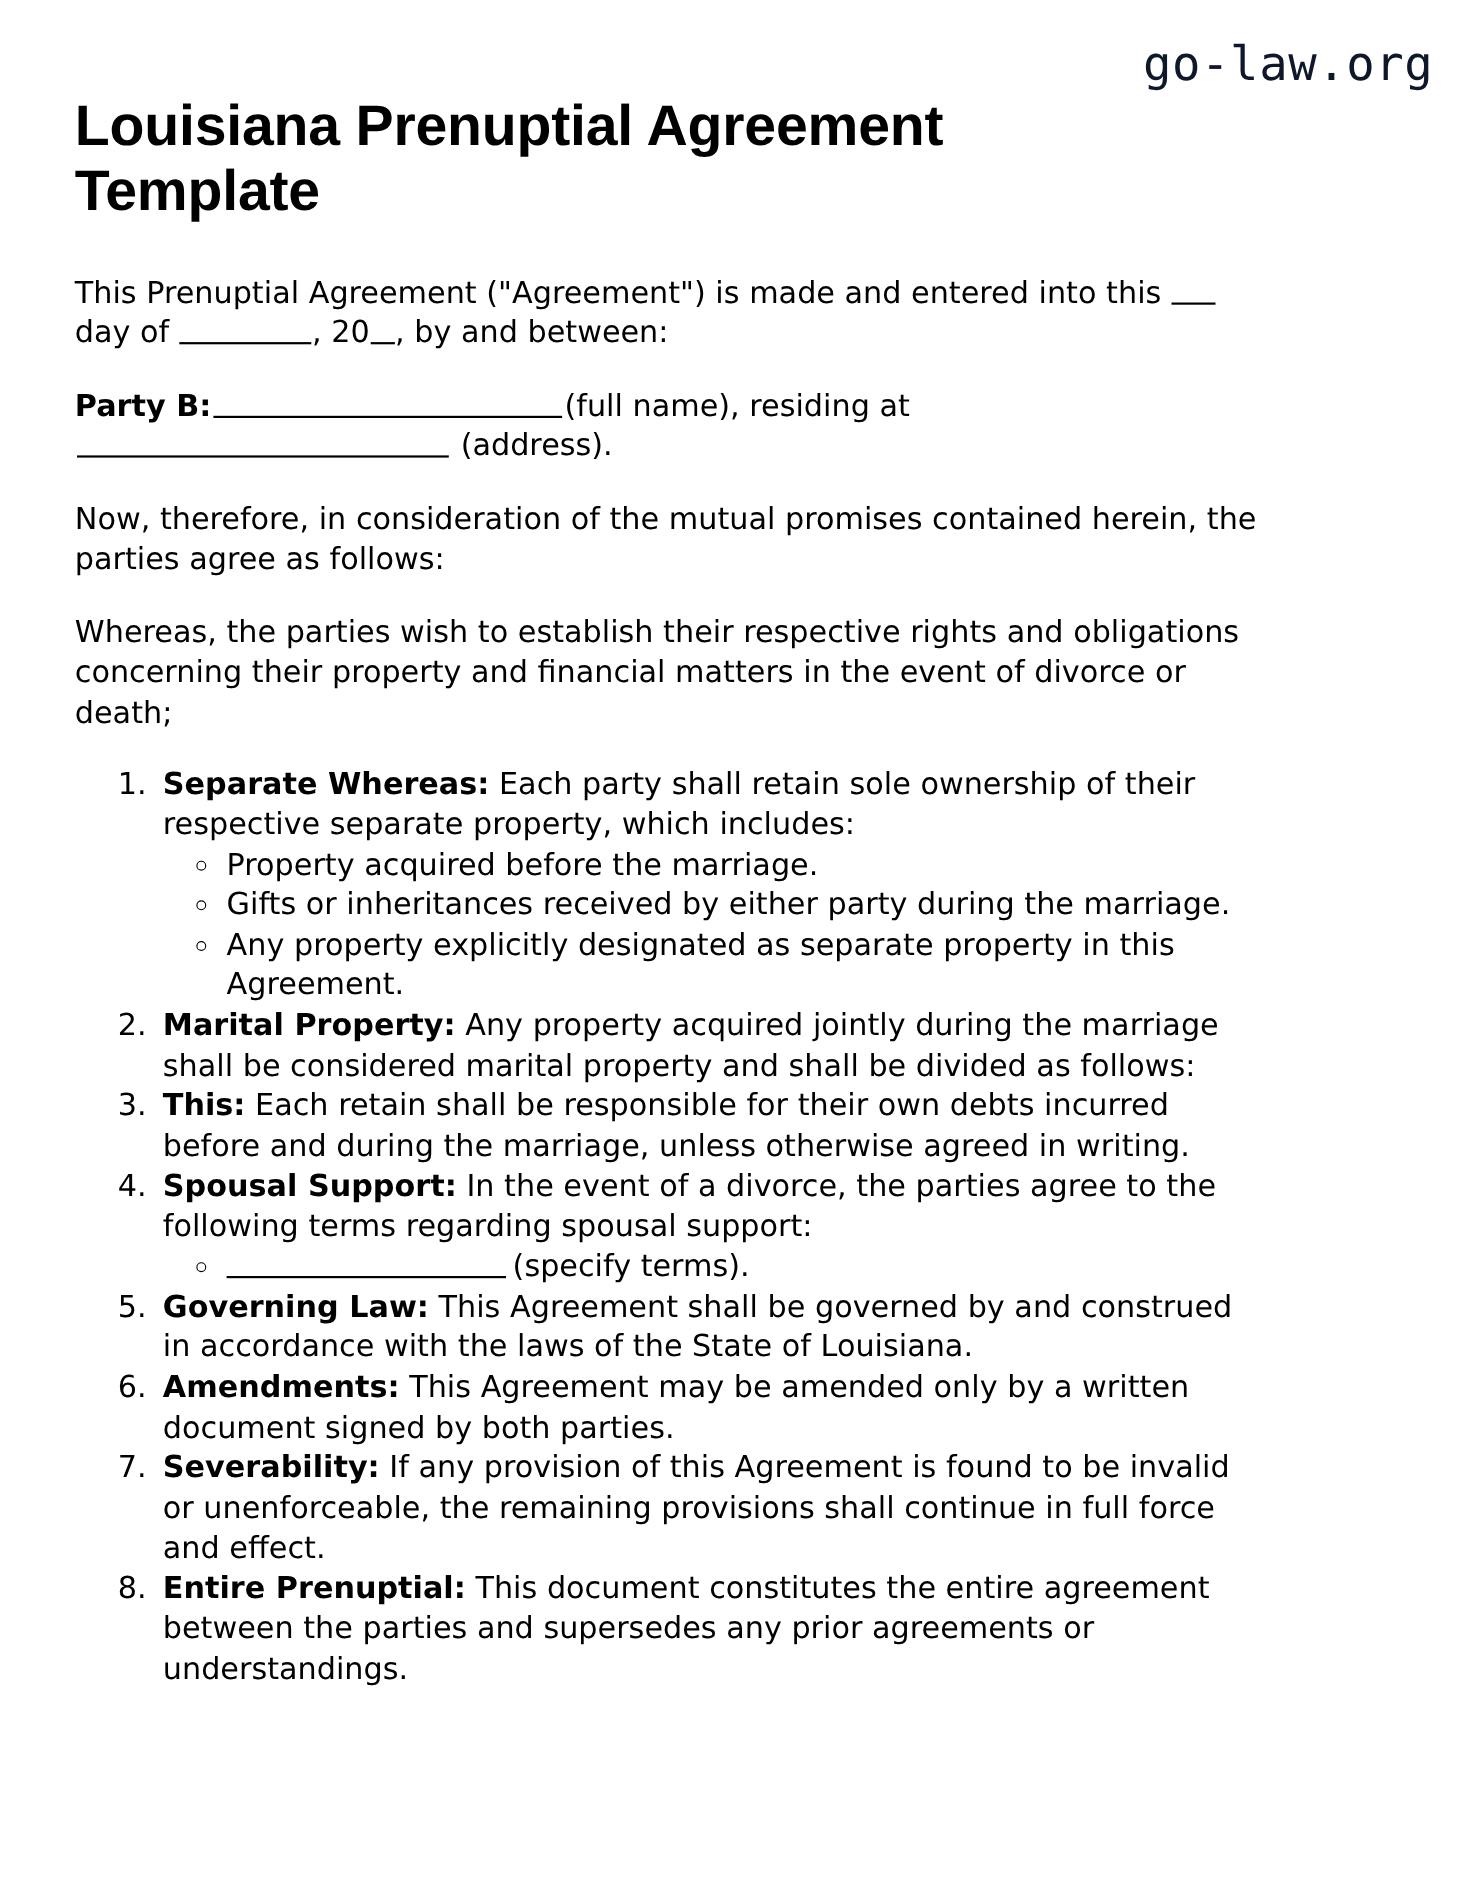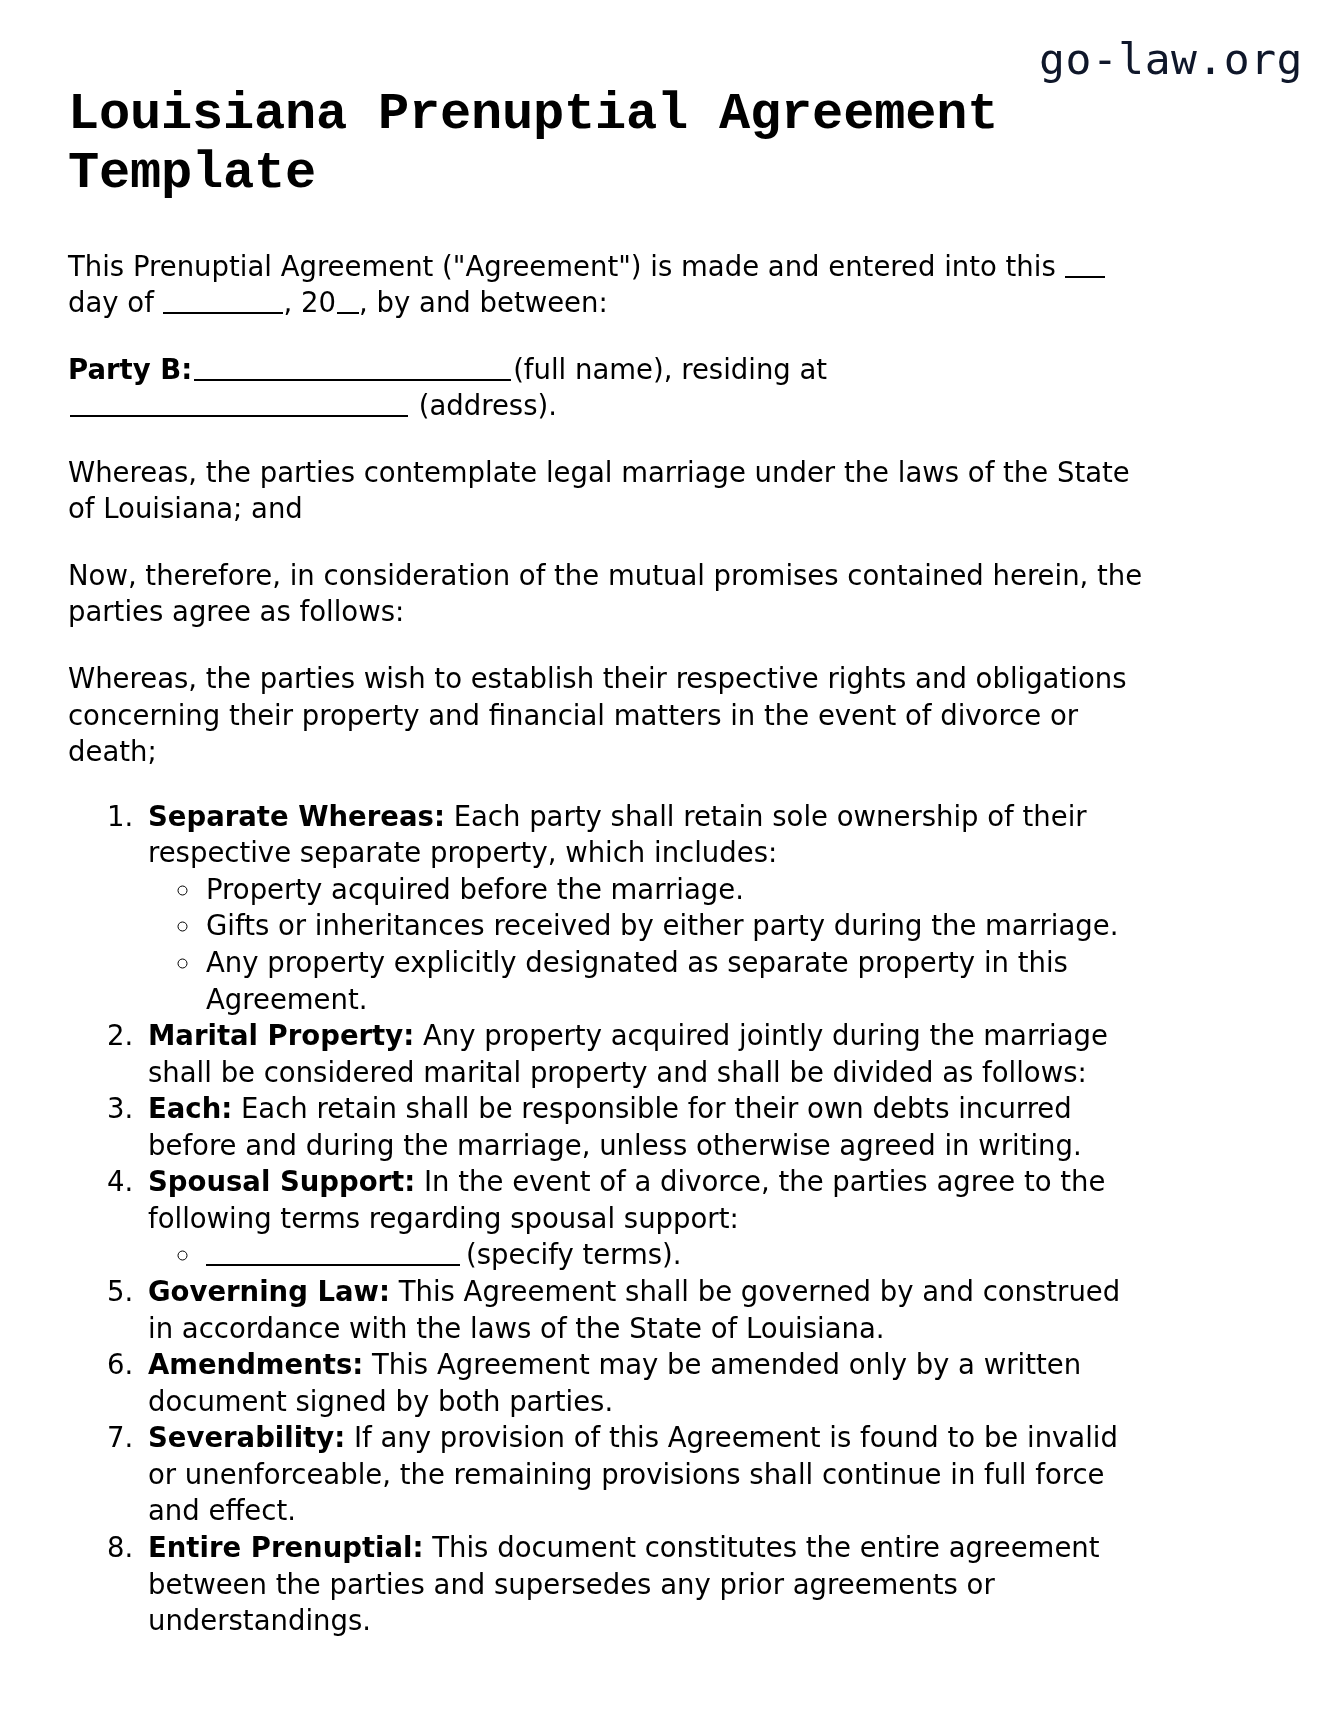--- a/index.html
+++ b/index.html
@@ -31,21 +31,21 @@
     line-height: 1;
     white-space: nowrap;
   }
   .content {
     position: absolute;
     left: 68px;
     top: 86px;
     width: 1085px;
   }
   h1.doc-title {
-    font-family: Liberation Mono, monospace;
+    font-family: Liberation Sans, sans-serif;
     font-size: 52px;
     font-weight: bold;
     line-height: 1.13;
     margin: 0 0 0 0;
     letter-spacing: -0.2px;
     color: #000;
     max-width: 950px;
   }
   p.para {
     font-size: 27.5px;
@@ -142,42 +142,41 @@
       <span>day of</span>
       <span class="blank-med"></span><span>, 20</span><span class="blank-xs"></span><span>, by and between:</span>
     </p>
 
 
     <p class="para">
       <span class="b">Party B:</span><span class="blank-lg"></span><span>(full name), residing at</span><span class="blank-lg2"></span>
       <span>(address).</span>
     </p>
 
-    <p class="para">Whereas, the parties contemplate legal marriage under the laws of the State of Louisiana; and</p>
     <p class="para">Now, therefore, in consideration of the mutual promises contained herein, the parties agree as follows:</p>
     <p class="para">Whereas, the parties wish to establish their respective rights and obligations concerning their property and financial matters in the event of divorce or death;</p>
 
     <ol class="clauses">
       <li>
         <span class="b">Separate Whereas:</span>
         <span>Each party shall retain sole ownership of their respective separate property, which includes:</span>
         <ul class="sub">
           <li><span>Property acquired before the marriage.</span></li>
           <li><span>Gifts or inheritances received by either party during the marriage.</span></li>
           <li><span>Any property explicitly designated as separate property in this Agreement.</span></li>
         </ul>
       </li>
 
       <li>
         <span class="b">Marital Property:</span>
         <span>Any property acquired jointly during the marriage shall be considered marital property and shall be divided as follows:</span>
       </li>
 
       <li>
-        <span class="b">Each:</span>
+        <span class="b">This:</span>
         <span>Each retain shall be responsible for their own debts incurred before and during the marriage, unless otherwise agreed in writing.</span>
       </li>
 
       <li>
         <span class="b">Spousal Support:</span>
         <span>In the event of a divorce, the parties agree to the following terms regarding spousal support:</span>
         <ul class="sub">
           <li><span class="blank-bullet"></span><span>(specify terms).</span></li>
         </ul>
       </li>

